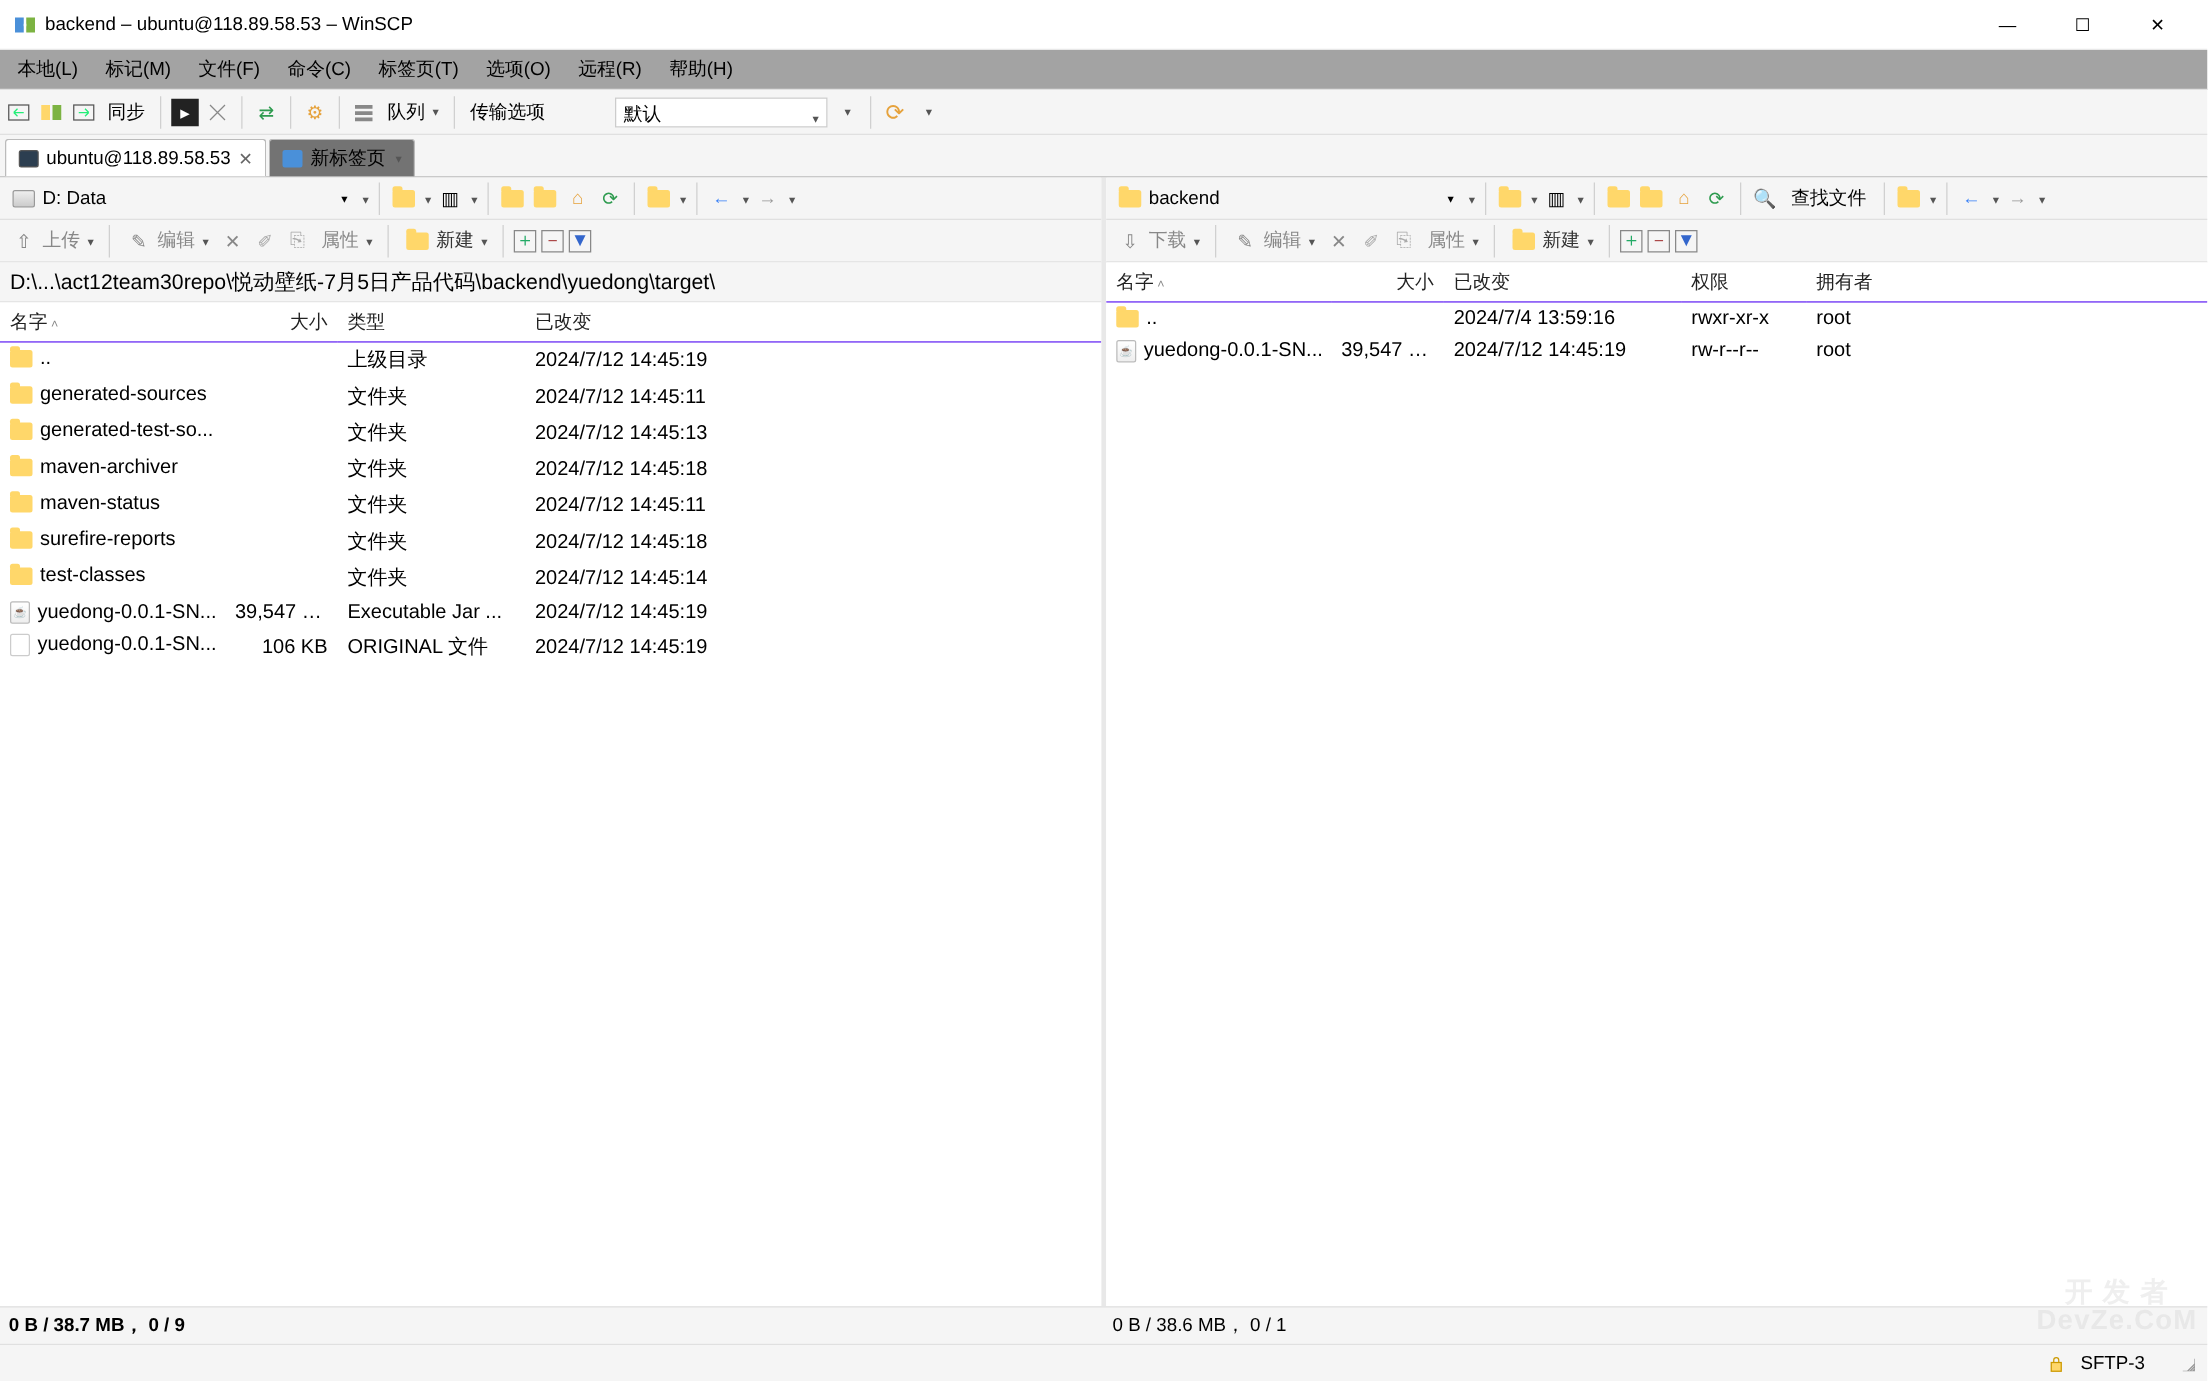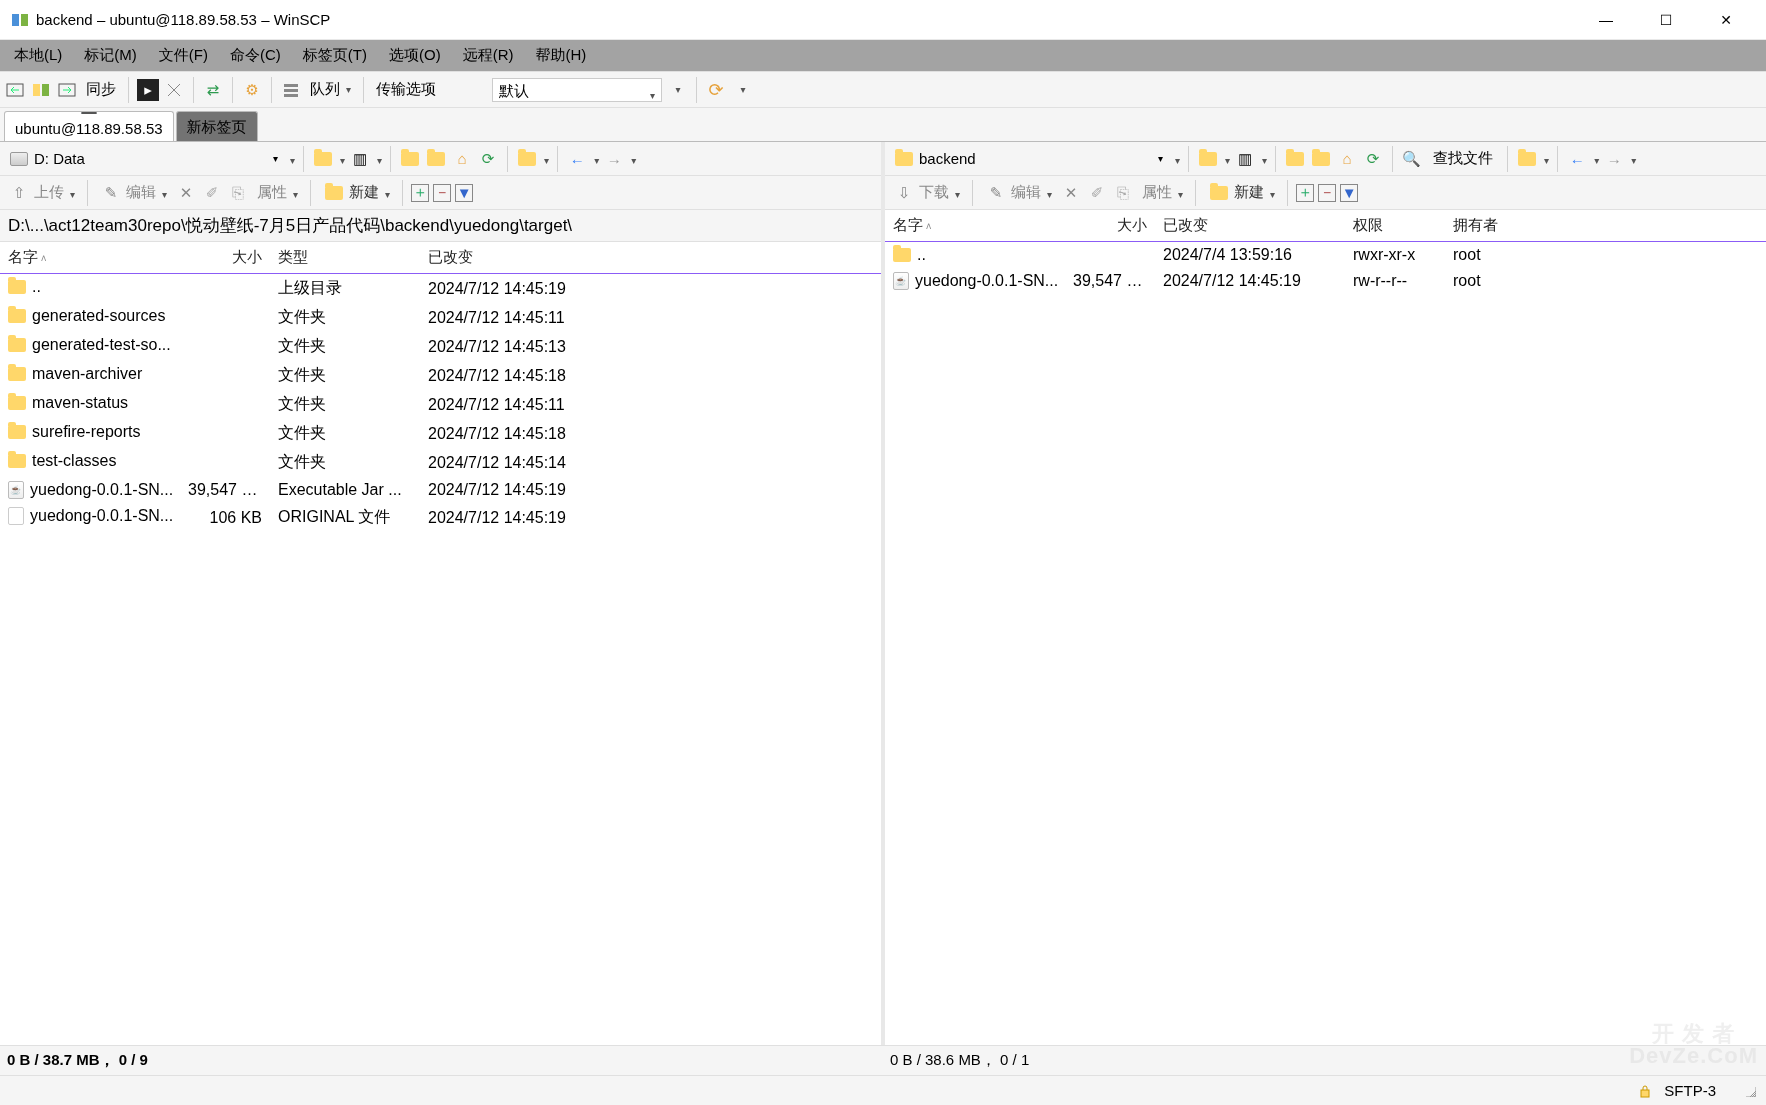--- a/index.html
+++ b/index.html
@@ -64,21 +64,20 @@
 .tab {
   height: 30px;
   display: flex;
   align-items: center;
   padding: 0 10px;
   background: #fff;
   border: 1px solid #bbb;
   border-bottom: none;
   border-radius: 3px 3px 0 0;
   gap: 6px;
-  flex-direction: column;
 }
 .tab.inactive { background:#737373; }
 .tab .close { font-size:14px; color:#666; }
 .split {
   flex: 1;
   display: flex;
   min-height: 0;
 }
 .panel {
   flex: 1;

